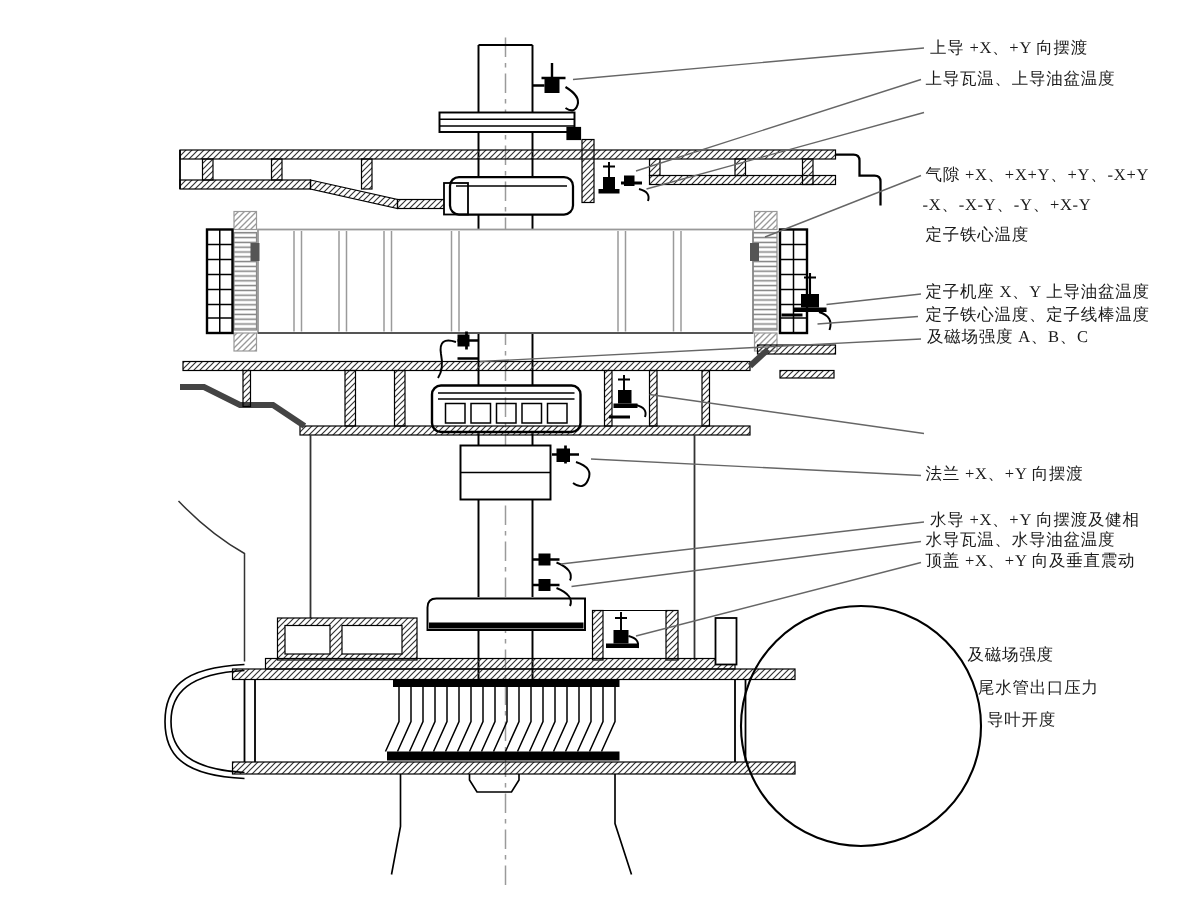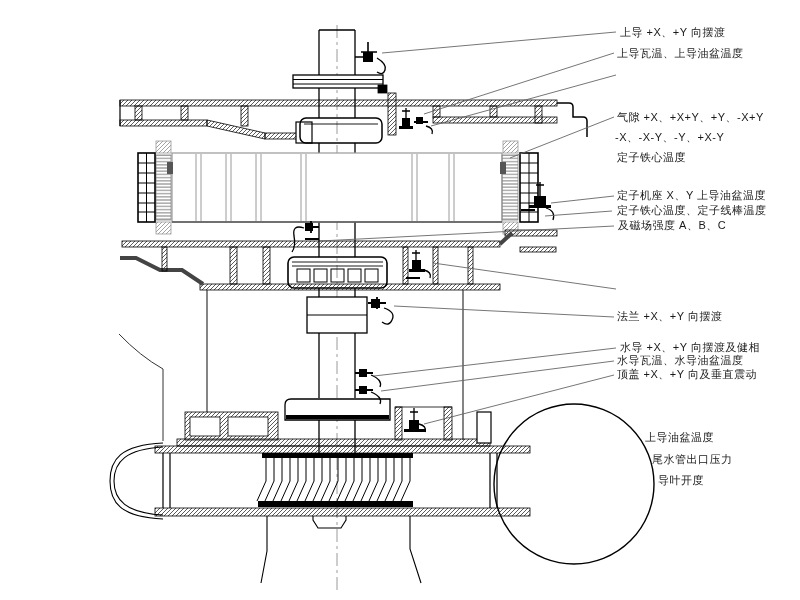--- a/index.html
+++ b/index.html
@@ -1,17 +1,17 @@
 <!DOCTYPE html>
 <html><head>
 <meta charset="utf-8">
 <style>
   html,body{margin:0;padding:0;background:#fff;}
   #stage{position:relative;width:800px;height:600px;background:#ffffff;overflow:hidden;
-         font-family:Liberation Sans, sans-serif;}
+         font-family:Liberation Serif, serif;}
   #drawing{position:absolute;left:0;top:0;}
   .lbl{position:absolute;font-size:11px;line-height:13px;color:#1a1a1a;white-space:nowrap;
        letter-spacing:0.5px;}
 </style>
 </head>
 <body>
 
 <div id="stage">
 
   <svg id="drawing" width="800" height="600" viewBox="0 0 800 600">
@@ -247,17 +247,17 @@
   <div class="lbl" style="left:617px;top:111px">气隙 +X、+X+Y、+Y、-X+Y</div>
   <div class="lbl" style="left:615px;top:131px">-X、-X-Y、-Y、+X-Y</div>
   <div class="lbl" style="left:617px;top:151px">定子铁心温度</div>
   <div class="lbl" style="left:617px;top:189px">定子机座 X、Y 上导油盆温度</div>
   <div class="lbl" style="left:617px;top:204px">定子铁心温度、定子线棒温度</div>
   <div class="lbl" style="left:618px;top:219px">及磁场强度 A、B、C</div>
   <div class="lbl" style="left:617px;top:310px">法兰 +X、+Y 向摆渡</div>
   <div class="lbl" style="left:620px;top:341px">水导 +X、+Y 向摆渡及健相</div>
   <div class="lbl" style="left:617px;top:354px">水导瓦温、水导油盆温度</div>
   <div class="lbl" style="left:617px;top:368px">顶盖 +X、+Y 向及垂直震动</div>
-  <div class="lbl" style="left:645px;top:431px">上导油盆温度</div>
+  <div class="lbl" style="left:645px;top:431px">及磁场强度</div>
   <div class="lbl" style="left:652px;top:453px">尾水管出口压力</div>
   <div class="lbl" style="left:658px;top:474px">导叶开度</div>
 
 </div>
 
 </body></html>

